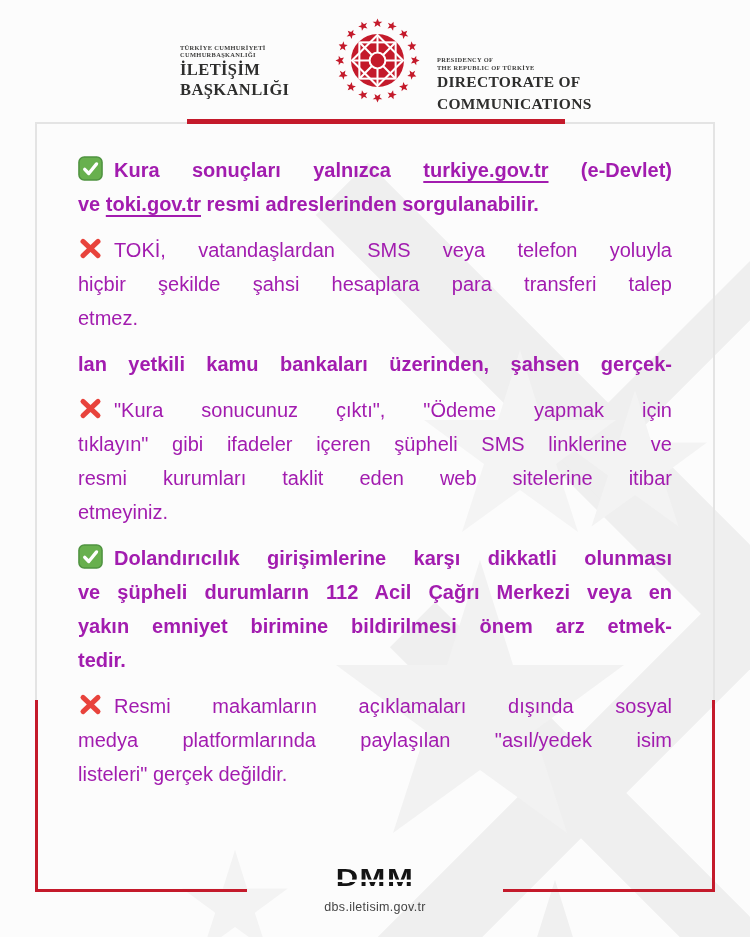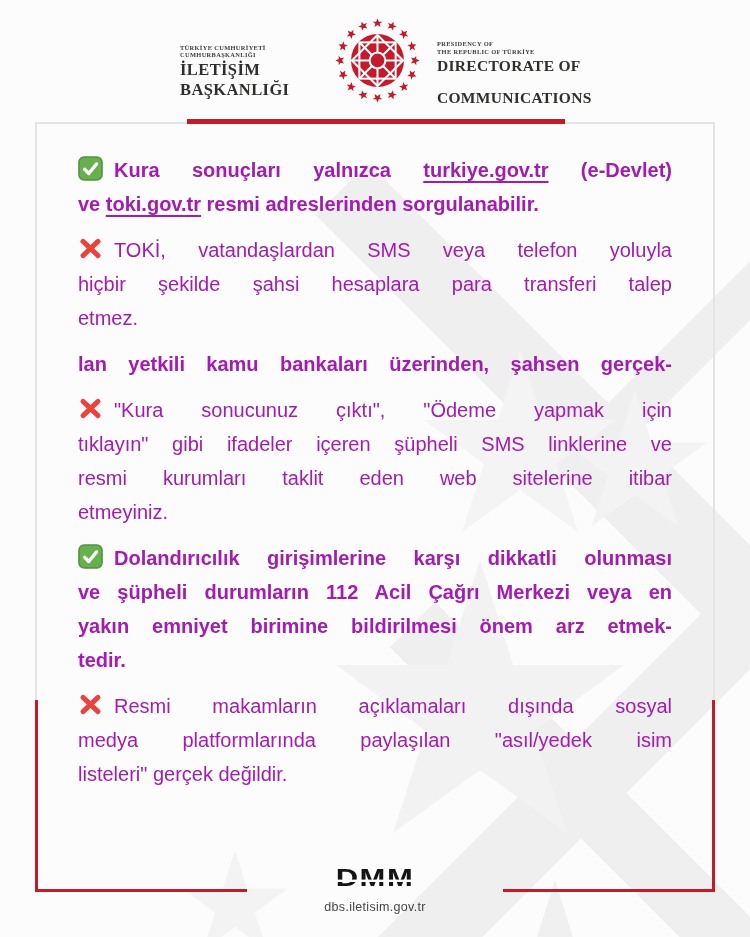--- a/index.html
+++ b/index.html
@@ -16,21 +16,21 @@
   .wm-band{position:absolute;background:#efefef;}
   .wm-diamond{position:absolute;border:42px solid #efefef;transform:rotate(45deg);}
   
   .hdr{position:absolute;left:0;top:0;width:750px;height:120px;z-index:2;}
   .org-tr{position:absolute;left:180px;top:44px;width:155px;}
   .org-small{font-size:6.4px;letter-spacing:.35px;color:#3c3c3b;font-weight:700;
     font-family:"Liberation Serif","DejaVu Serif",serif;}
   .org-tr-title{margin-top:2px;font-family:"Liberation Serif","DejaVu Serif",serif;
     font-weight:700;font-size:16.5px;letter-spacing:.4px;color:#2e2e2d;}
   .emblem{position:absolute;left:331px;top:14px;}
-  .org-en{position:absolute;left:437px;top:40px;text-align:left;}
+  .org-en{position:absolute;left:437px;top:56px;text-align:left;}
   .org-en .org-small{display:block;line-height:7.5px;text-align:left;}
   .org-en-title{margin-top:3px;font-family:"Liberation Serif","DejaVu Serif",serif;
     font-weight:700;font-size:15.5px;line-height:16.5px;letter-spacing:.3px;color:#2e2e2d;}
   
   .frame{position:absolute;z-index:1;}
   .b-top{left:35px;top:122px;width:680px;height:2px;background:#e4e4e4;}
   .b-left-gray{left:35px;top:122px;width:2px;height:578px;background:#e4e4e4;}
   .b-right-gray{left:713px;top:122px;width:2px;height:578px;background:#e4e4e4;}
   .accent{left:187px;top:119px;width:378px;height:5px;background:#c41a2b;z-index:3;}
   .b-left-red{left:35px;top:700px;width:3px;height:192px;background:#c41a2b;}
@@ -104,21 +104,21 @@
         <circle cx="50" cy="50" r="8.5"></circle>
         <path d="M50,24 L50,41.5 M50,58.5 L50,76 M24,50 L41.5,50 M58.5,50 L76,50"></path>
         <path d="M31,31 L44,44 M69,31 L56,44 M31,69 L44,56 M69,69 L56,56"></path>
       </g>
     </svg>
 
     <div class="org-en">
       <span class="org-small">PRESIDENCY OF</span>
       <span class="org-small">THE REPUBLIC OF TÜRKİYE</span>
       <div class="org-en-title">DIRECTORATE OF</div>
-      <div class="org-en-title" style="margin-top:15px;">COMMUNICATIONS</div>
+      <div class="org-en-title" style="margin-top:5px;">COMMUNICATIONS</div>
     </div>
   </header>
 
   <div class="frame b-top"></div>
   <div class="frame b-left-gray"></div>
   <div class="frame b-right-gray"></div>
   <div class="frame accent"></div>
   <div class="frame b-left-red"></div>
   <div class="frame b-right-red"></div>
   <div class="frame b-bot-left"></div>

